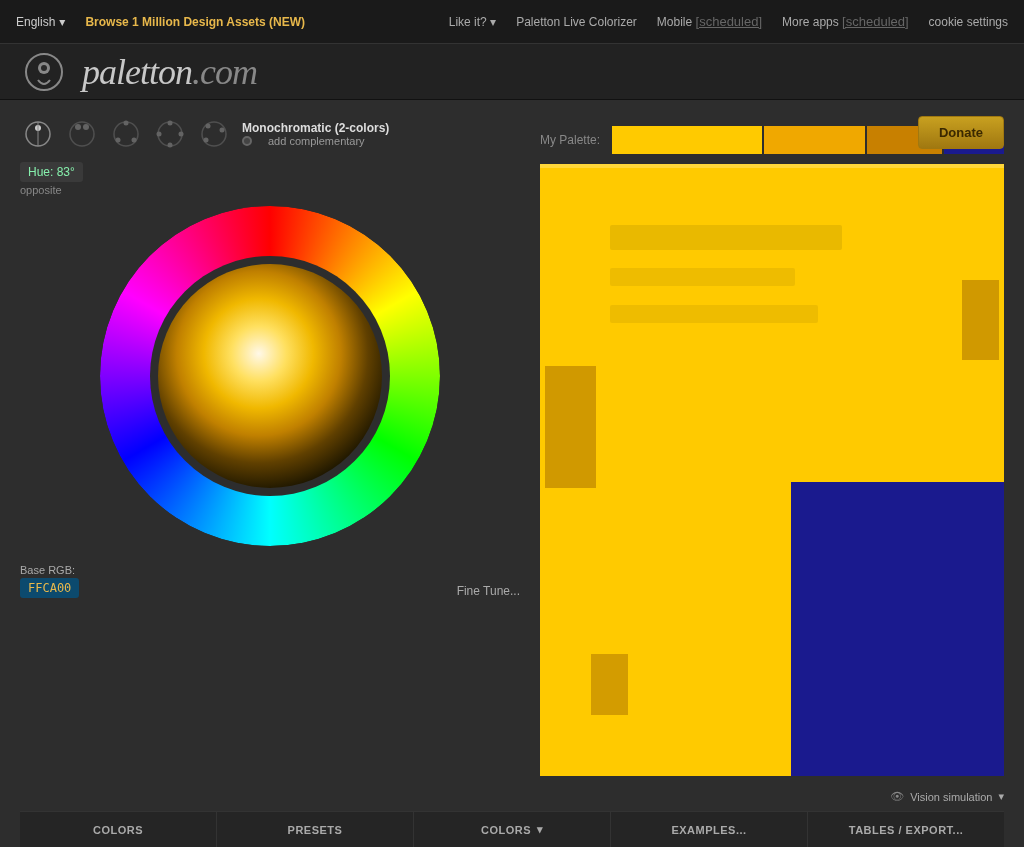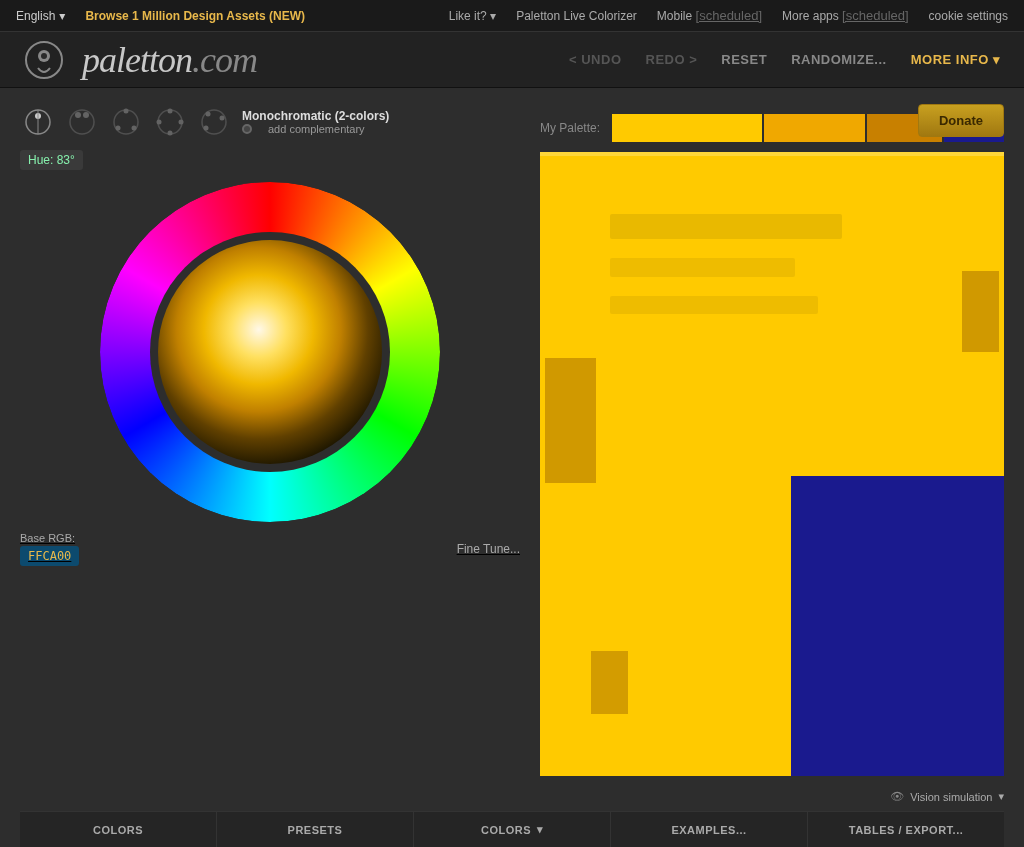--- a/index.html
+++ b/index.html
@@ -9,21 +9,21 @@
       width: 1024px;
       height: 847px;
       overflow: hidden;
       display: flex;
       flex-direction: column;
     }
 
     
     .top-bar {
       background: #1a1a1a;
-      height: 32px;
+      height: 44px;
       display: flex;
       align-items: center;
       padding: 0 16px;
       gap: 20px;
       font-size: 12px;
       color: #aaa;
       border-bottom: 1px solid #333;
     }
     .top-bar .lang {
       color: #ccc;
@@ -194,23 +194,22 @@
       position: relative;
       width: 340px;
       height: 340px;
       margin: 0 auto;
     }
 
     
     .bottom-info {
       display: flex;
       justify-content: space-between;
-      align-items: center;
-      margin-top: 0;
-      text-decoration: underline;
+      align-items: flex-end;
+      margin-top: 8px;
     }
 
     .base-rgb {
       font-size: 11px;
       color: #aaa;
     }
     .rgb-value {
       background: #0c4a6e;
       color: #e8b84b;
       padding: 3px 8px;
@@ -400,29 +399,20 @@
 <div class="header">
   <div class="logo">
     <svg class="logo-icon" viewBox="0 0 40 40">
       <circle cx="20" cy="20" r="18" fill="none" stroke="#888" stroke-width="2"></circle>
       <circle cx="20" cy="16" r="6" fill="#888"></circle>
       <circle cx="20" cy="16" r="3" fill="#2a2a2a"></circle>
       <path d="M14 28 Q20 36 26 28" stroke="#888" stroke-width="2" fill="none"></path>
     </svg>
     <span class="logo-text">
       <span style="color:#c8c8c8">paletton</span><span style="color:#888">.com</span>
-    </span>
-  </div>
-  <div class="header-nav">
-    <span class="header-btn muted">&lt; UNDO</span>
-    <span class="header-btn muted">REDO &gt;</span>
-    <span class="header-btn">RESET</span>
-    <span class="header-btn">RANDOMIZE...</span>
-    <span class="header-btn highlight">
-      <span>MORE INFO</span> ▾
     </span>
   </div>
 </div>
 
 <div class="main">
   <button class="donate-btn">Donate</button>
 
   <div class="content-area">
 
     <div class="left-panel">
@@ -474,20 +464,21 @@
           <div class="name">Monochromatic (2-colors)</div>
           <div class="add-comp">
             <div class="radio-dot"></div>
             <span>add complementary</span>
           </div>
         </div>
       </div>
 
       <div class="hue-info">
         <div class="hue-label">Hue: 83°</div>
+        <div class="opposite-label">opposite</div>
       </div>
 
       <div class="color-wheel-container">
 
         <div class="outer-ring">
           <div class="hue-ring"></div>
         </div>
 
         <div class="inner-mask"></div>
 

